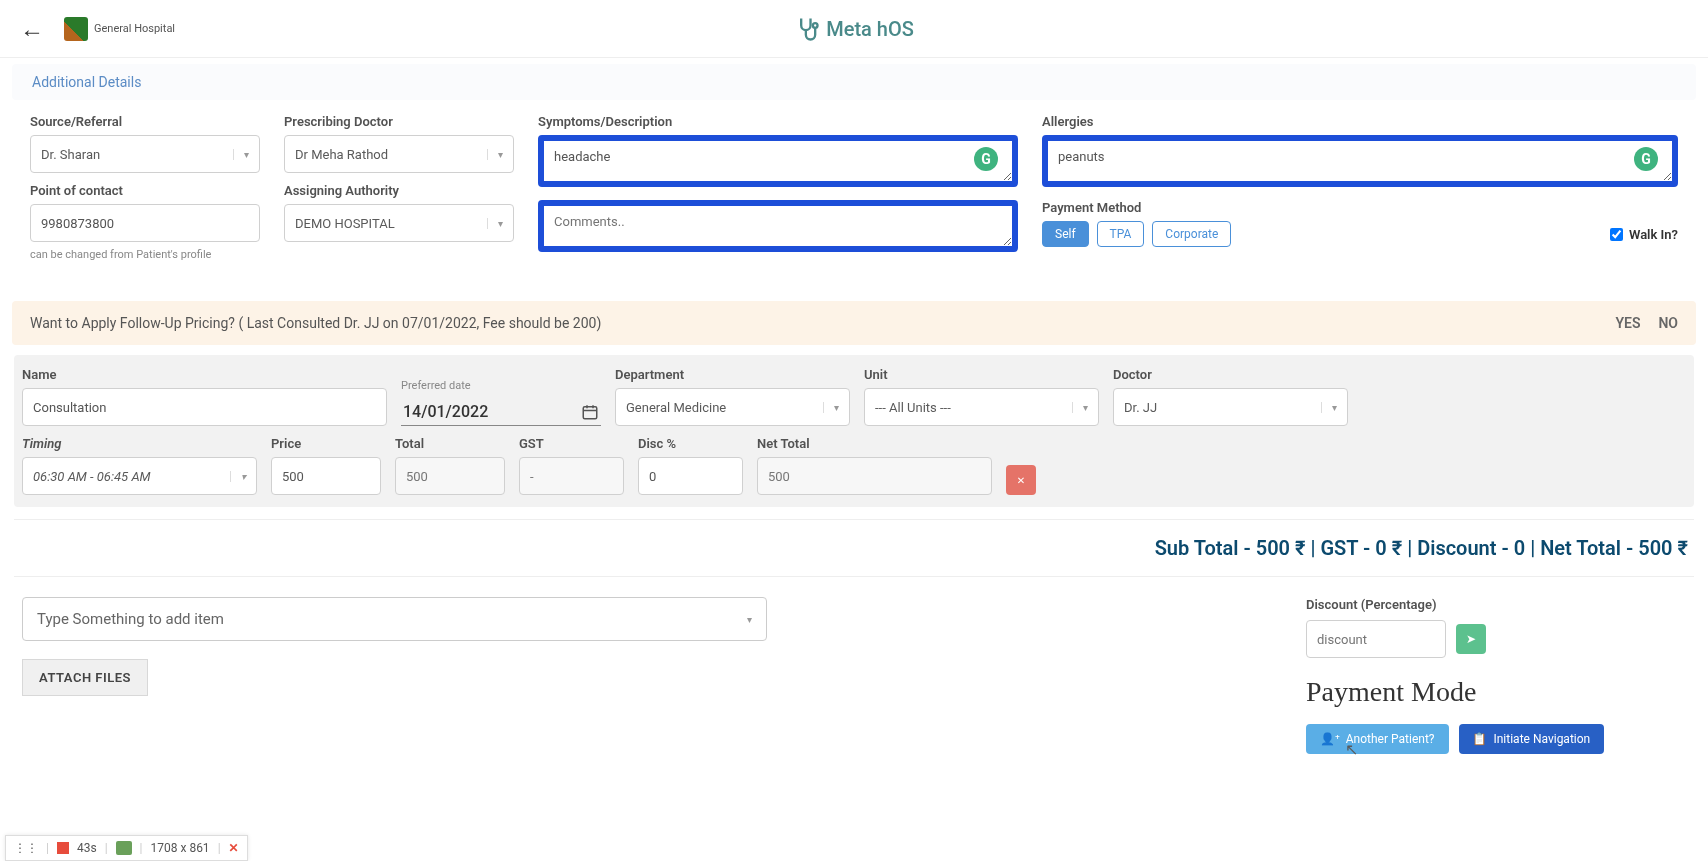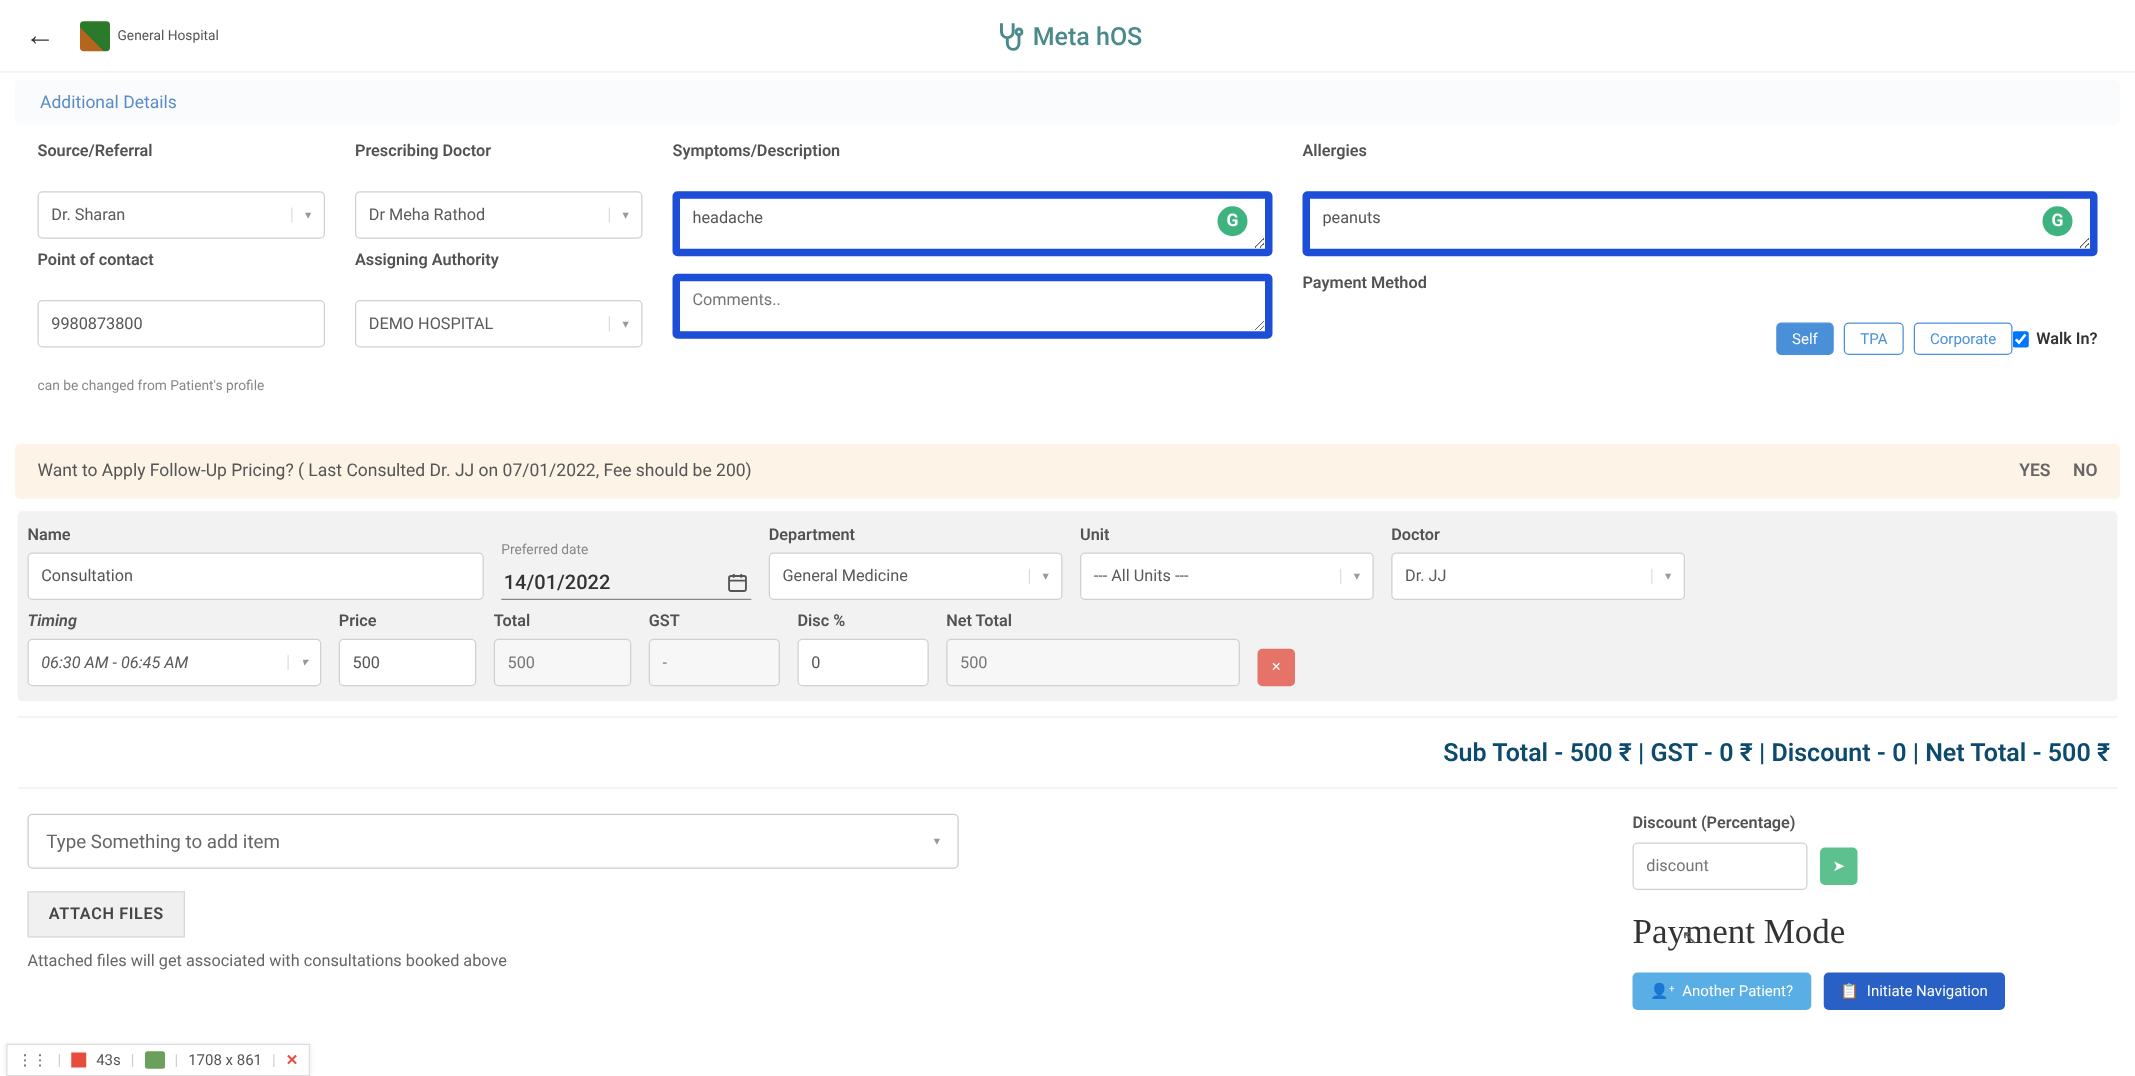--- a/index.html
+++ b/index.html
@@ -10,35 +10,35 @@
 .hospital-logo::before { content: ""; display: inline-block; width: 24px; height: 24px; background: linear-gradient(45deg, #b5651d 40%, #2a7a2a 40%); border-radius: 3px; }
 .brand-logo { position: absolute; left: 50%; transform: translateX(-50%); display: flex; align-items: center; gap: 4px; font-size: 20px; color: #4a8a8a; font-weight: 500; }
 .brand-logo svg { width: 28px; height: 28px; }
 .section-title { background: #fafbfd; color: #5b8cc5; padding: 10px 20px; font-size: 14px; border-radius: 4px; margin: 6px 12px 0; }
 .details-grid { display: flex; gap: 24px; padding: 14px 30px 10px; }
 .col { display: flex; flex-direction: column; gap: 10px; }
 .col-1 { width: 230px; }
 .col-2 { width: 230px; }
 .col-3 { width: 480px; }
 .col-4 { flex: 1; }
-.form-group { display: flex; flex-direction: column; gap: 24px; }
+.form-group { display: flex; flex-direction: column; gap: 6px; }
 .label { font-size: 13px; font-weight: 600; color: #525252; }
 .select-box { display: flex; align-items: center; border: 1px solid #d0d0d0; border-radius: 4px; height: 38px; padding: 0 10px; background: #fff; justify-content: space-between; cursor: pointer; }
 .select-sep { border-left: 1px solid #ddd; padding-left: 10px; display: flex; align-items: center; }
 .chevron { font-size: 10px; color: #999; }
 .input-box { border: 1px solid #d0d0d0; border-radius: 4px; height: 38px; padding: 0 10px; background: #fff; width: 100%; font-size: 13px; color: #555; }
 .textarea { border: 6px solid #1d4ed8; border-radius: 4px; padding: 8px 10px; background: #fff; width: 100%; font-size: 13px; color: #555; resize: both; height: 52px; position: relative; }
 .hint { font-size: 11px; color: #888; }
 .grammarly { position: absolute; right: 20px; top: 12px; width: 24px; height: 24px; background: #3fb37f; border-radius: 50%; color: #fff; display: flex; align-items: center; justify-content: center; font-weight: bold; font-size: 14px; }
 .ta-wrap { position: relative; }
 .pay-methods { display: flex; align-items: center; gap: 8px; }
 .pay-btn { border: 1px solid #4a90d9; border-radius: 4px; padding: 5px 12px; font-size: 12px; color: #4a90d9; background: #fff; cursor: pointer; }
 .pay-btn.active { background: #4a90d9; color: #fff; }
 .walkin { display: flex; align-items: center; gap: 6px; font-weight: 600; color: #333; }
-.walkin-row { display: flex; align-items: center; justify-content: flex-end; }
+.walkin-row { display: flex; align-items: center; justify-content: space-between; }
 .notice-bar { background: #fdf3e7; border-radius: 4px; margin: 30px 12px 10px; padding: 14px 18px; display: flex; justify-content: space-between; align-items: center; color: #555; font-size: 14px; }
 .notice-actions { display: flex; gap: 18px; font-weight: 600; color: #666; }
 .item-panel { background: #f2f2f2; border-radius: 4px; margin: 10px 14px; padding: 12px 8px; }
 .item-row { display: flex; gap: 14px; align-items: flex-end; flex-wrap: wrap; }
 .item-row + .item-row { margin-top: 10px; }
 .fg { display: flex; flex-direction: column; gap: 6px; }
 .fg label { font-size: 13px; font-weight: 600; color: #525252; }
 .fg .sub { font-size: 11px; color: #888; font-weight: normal; }
 .fg-name { width: 365px; }
 .fg-date { width: 200px; }
@@ -265,21 +265,20 @@
 <div class="totals-row">Sub Total - 500 ₹ | GST - 0 ₹ | Discount - 0 | Net Total - 500 ₹</div>
 <div class="divider"></div>
 
 <div class="bottom-grid">
   <div class="left-col">
     <div class="add-item">
       <span class="ph">Type Something to add item</span>
       <span class="chevron">▾</span>
     </div>
     <div class="attach-btn">ATTACH FILES</div>
-    <div class="attach-hint">Attached files will get associated with consultations booked above</div>
   </div>
   <div class="right-col">
     <span class="label">Discount (Percentage)</span>
     <div class="discount-row">
       <input class="input-box" style="width: 140px;" placeholder="discount">
       <div class="apply-btn">➤</div>
     </div>
     <div class="pay-mode-title">Payment Mode</div>
     <div class="action-btns">
       <button class="btn-light">

